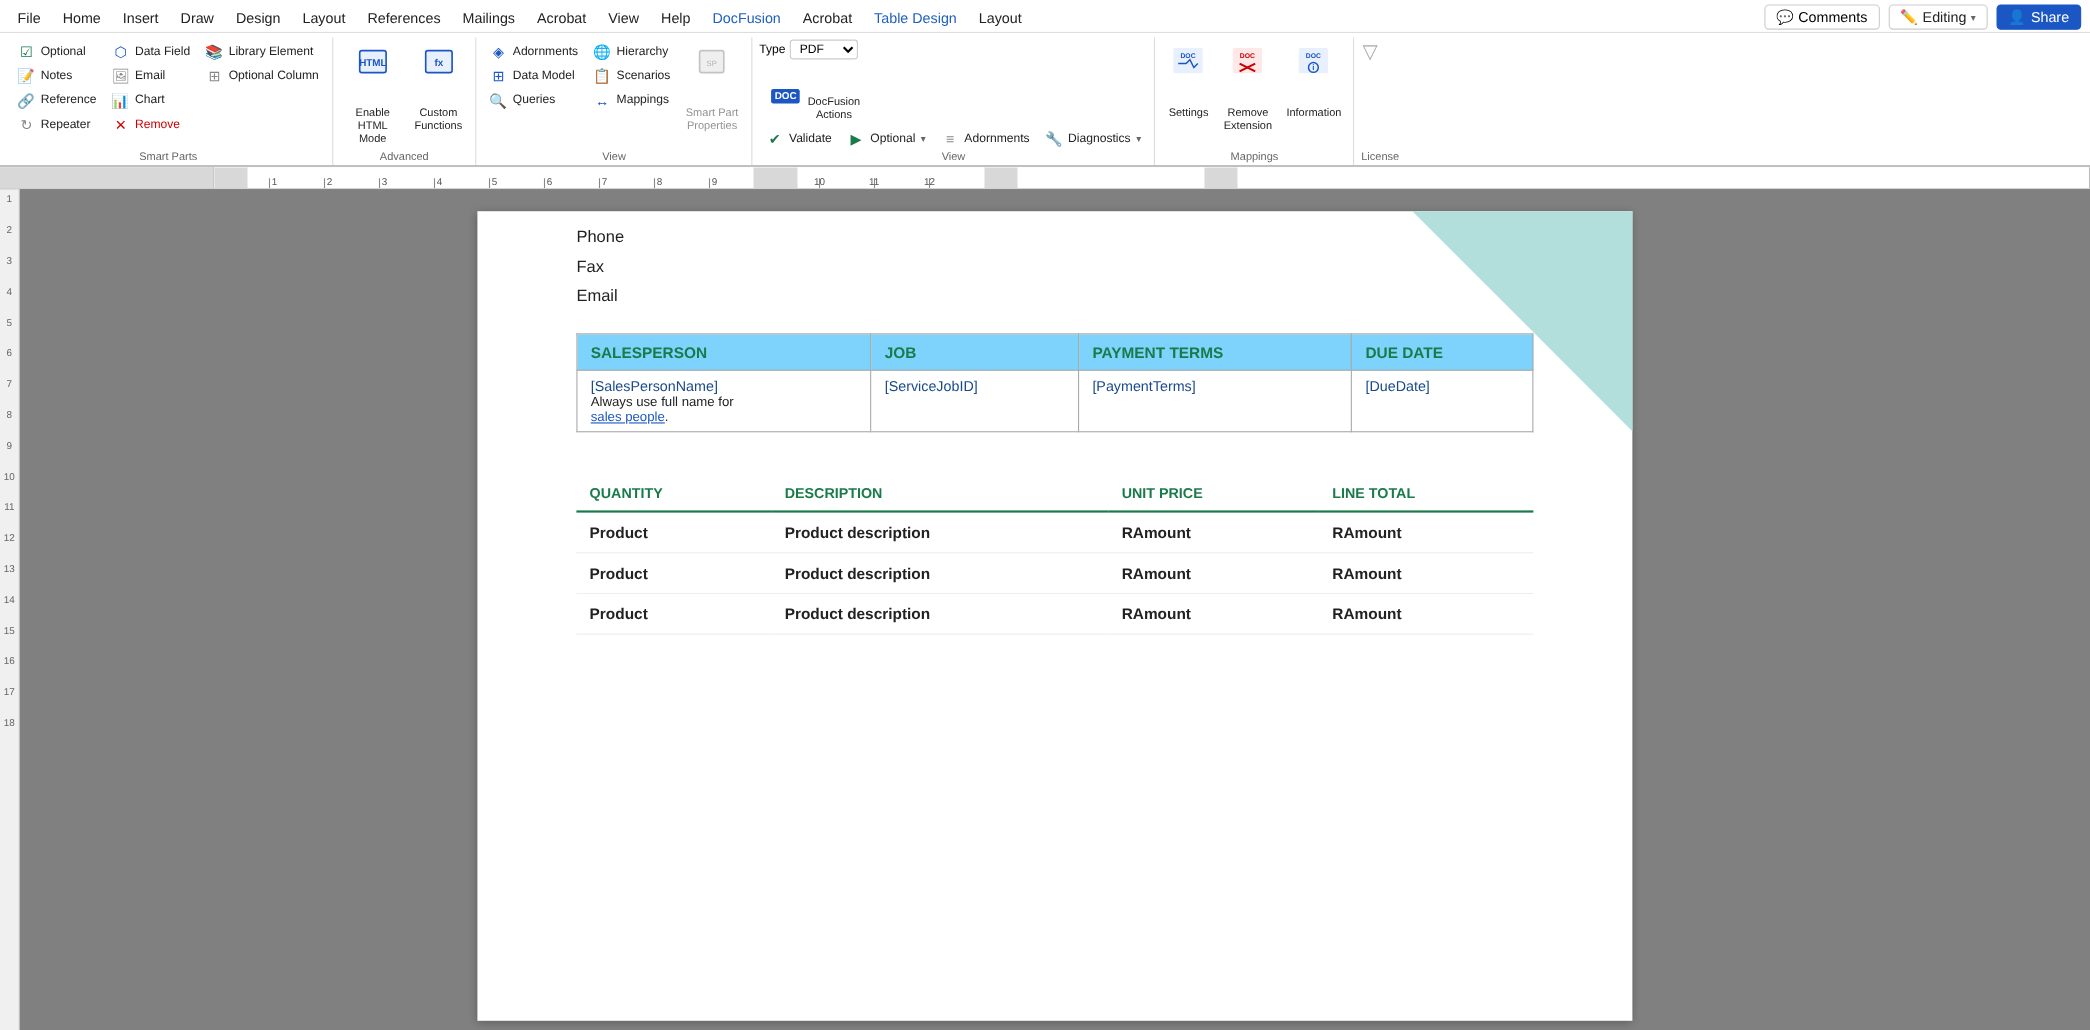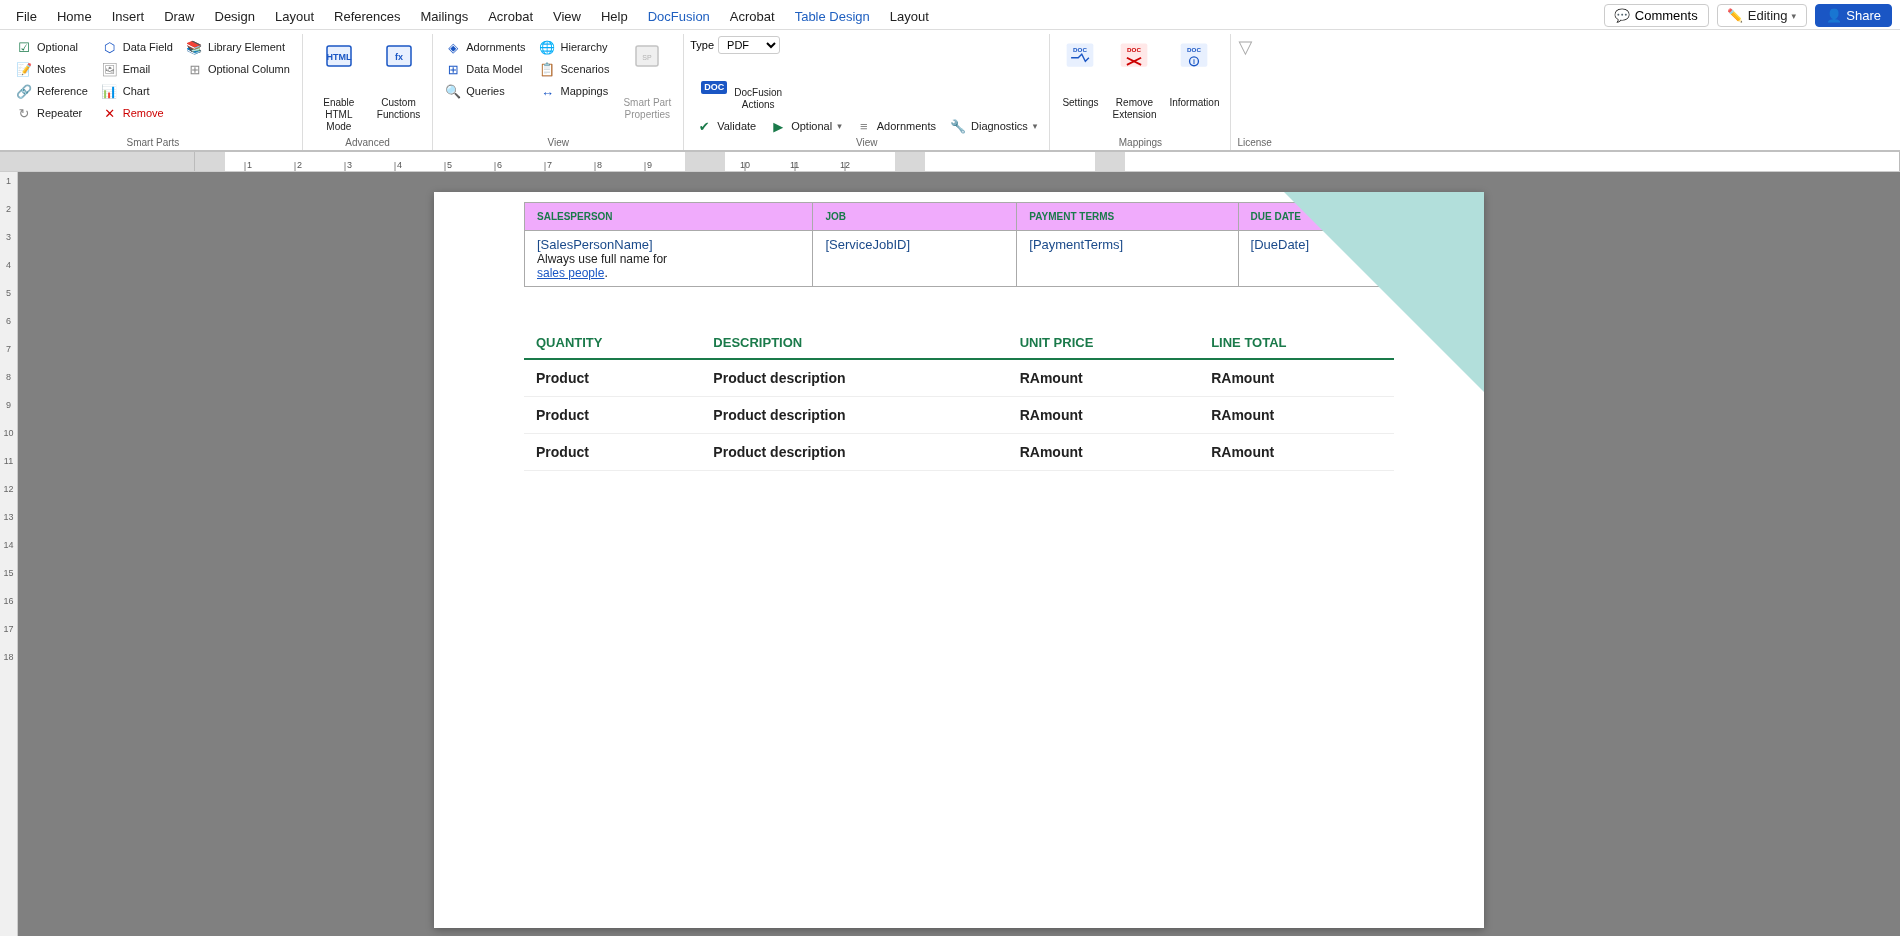--- a/index.html
+++ b/index.html
@@ -246,24 +246,24 @@
       padding: 10px 90px;
     }
 
     
     .upper-table {
       width: 100%;
       border-collapse: collapse;
       margin-bottom: 40px;
     }
     .upper-table th {
-      background: #f0abfc;
+      background: #7dd3fc;
       color: #1a7a4a;
       font-weight: 700;
-      font-size: 10px;
+      font-size: 14px;
       border: 1px solid #aaa;
       padding: 8px 12px;
       text-align: left;
       text-transform: uppercase;
     }
     .upper-table td {
       border: 1px solid #aaa;
       padding: 6px 12px;
       font-size: 13px;
       vertical-align: top;
@@ -633,20 +633,25 @@
     <span>16</span>
     <span>17</span>
     <span>18</span>
   </div>
 
   <div id="doc-container">
     <div id="document">
 
       <div class="teal-triangle"></div>
 
+      <div class="contact-lines">
+        <div class="contact-line">Phone</div>
+        <div class="contact-line">Fax</div>
+        <div class="contact-line">Email</div>
+      </div>
 
       <div class="doc-table-section">
         <table class="upper-table">
           <thead>
             <tr>
               <th>SALESPERSON</th>
               <th>JOB</th>
               <th>PAYMENT TERMS</th>
               <th>DUE DATE</th>
             </tr>

